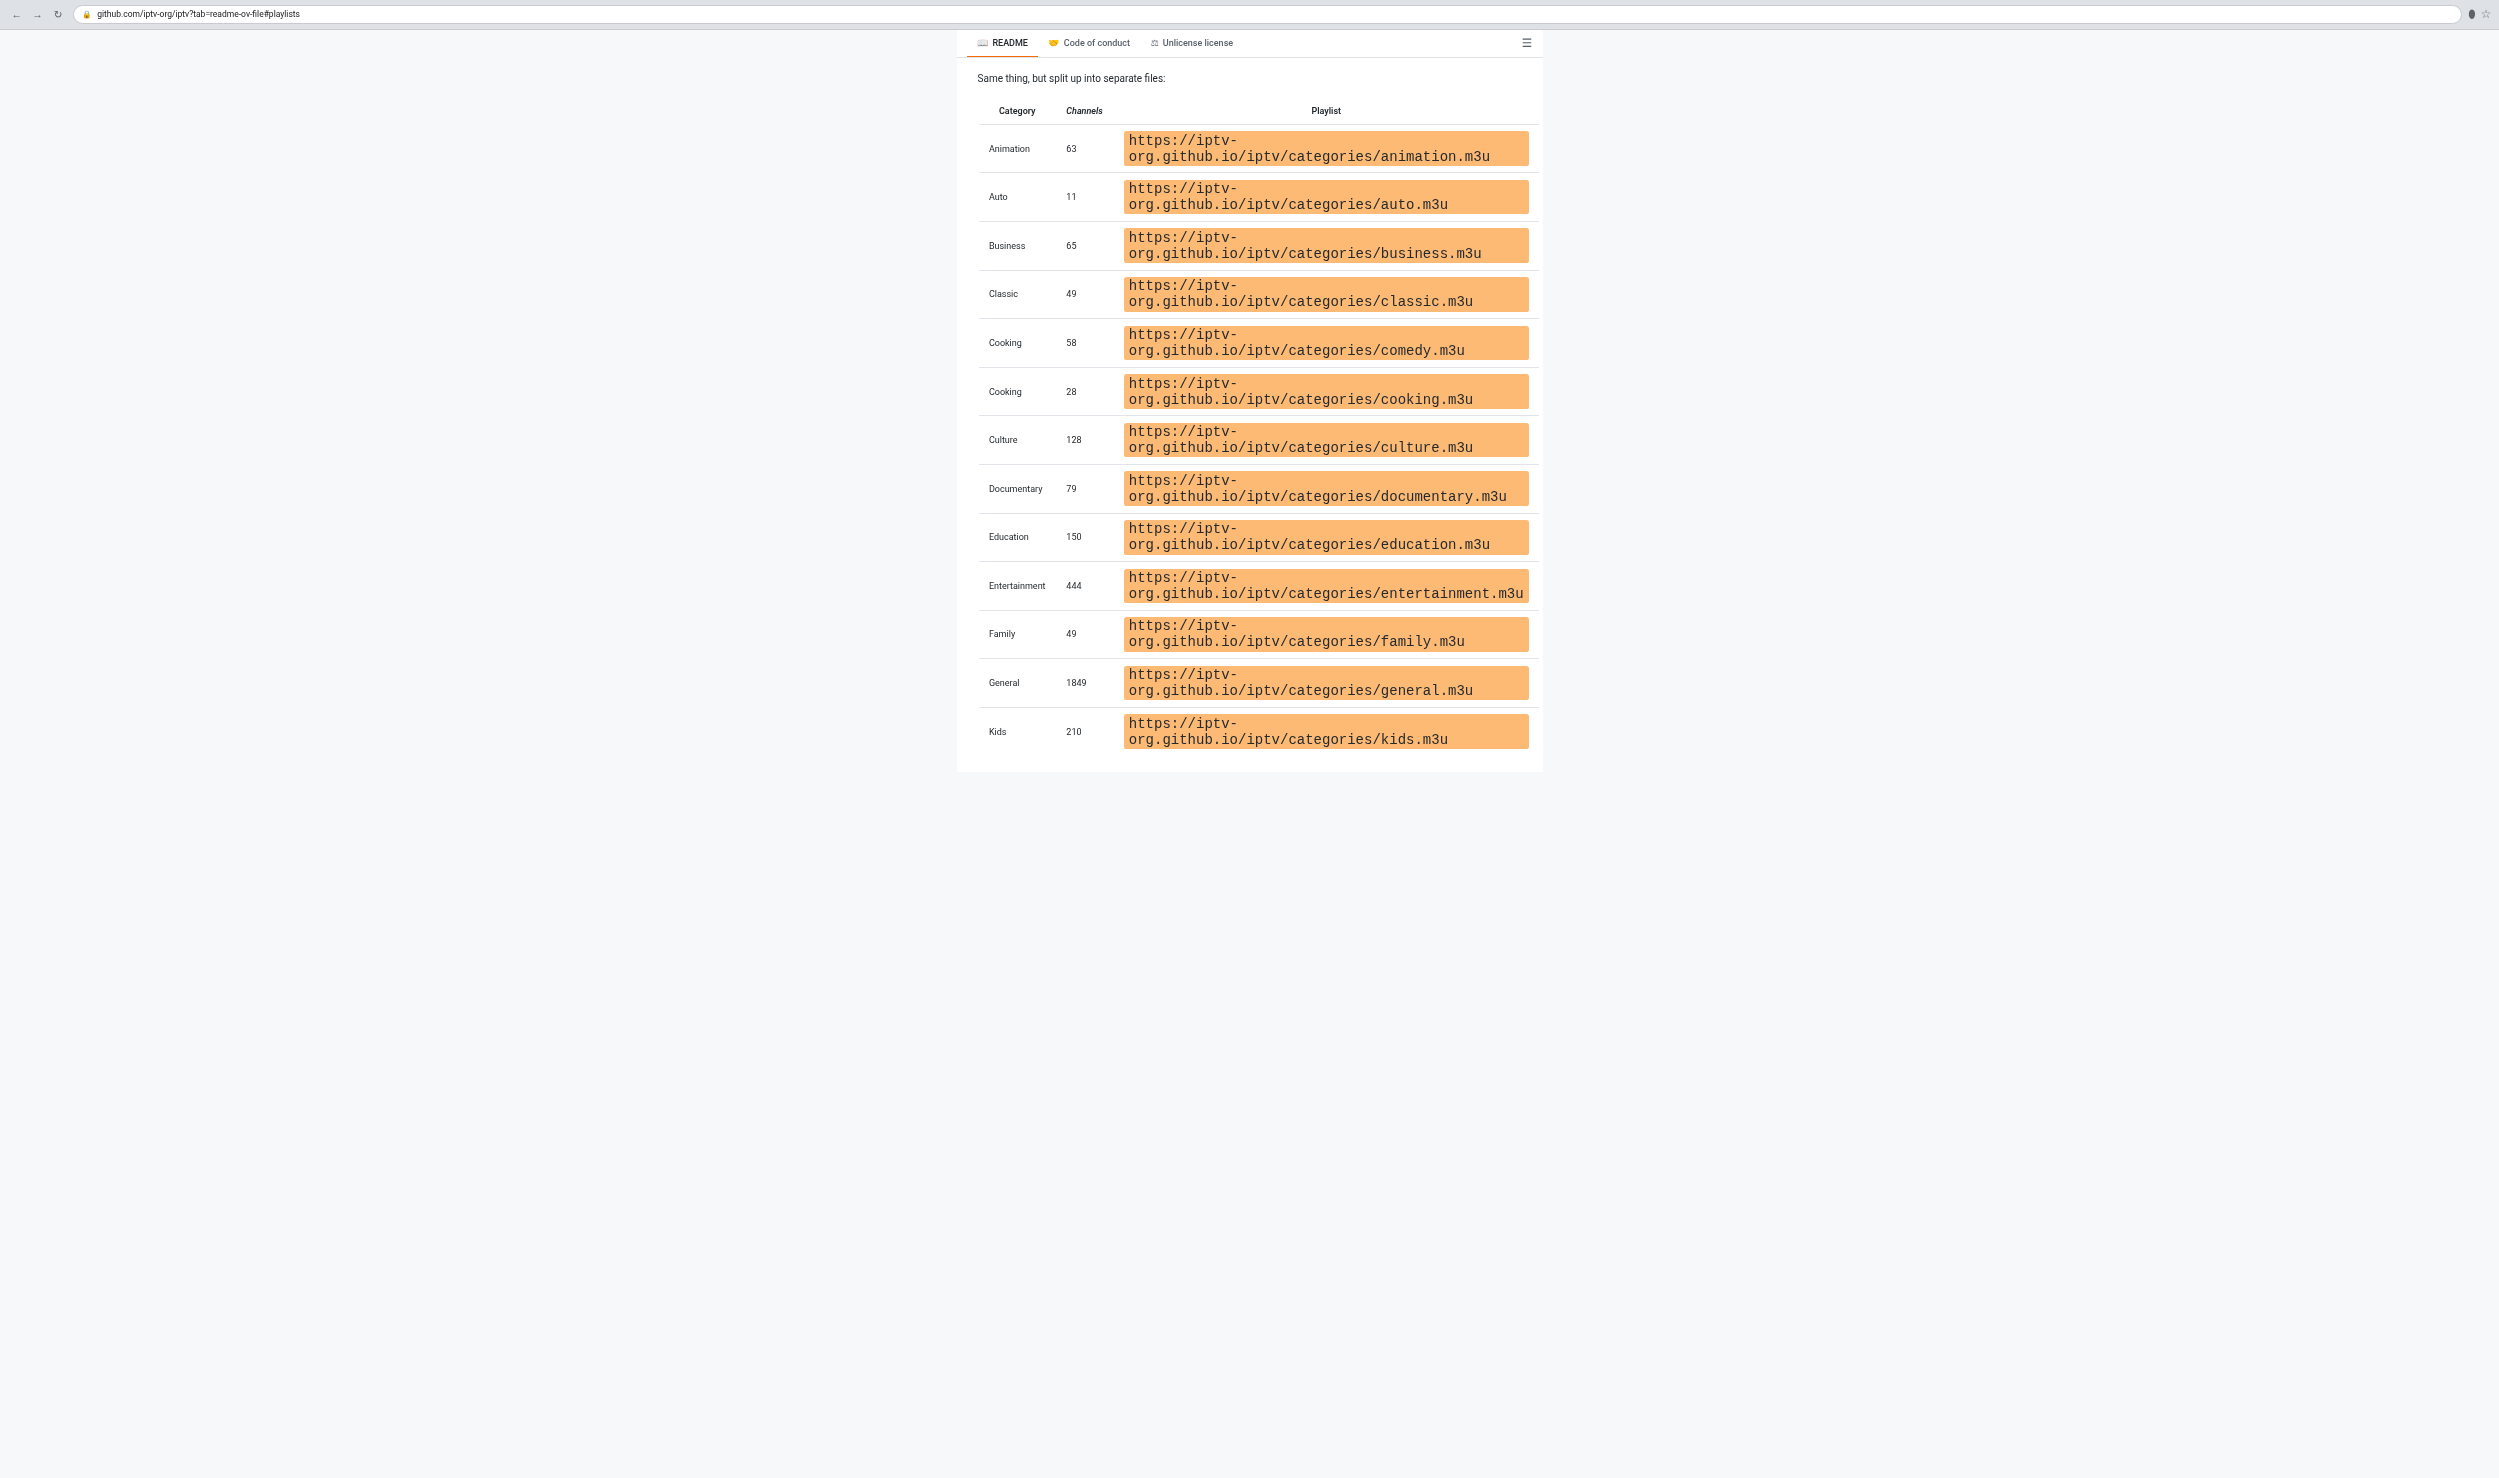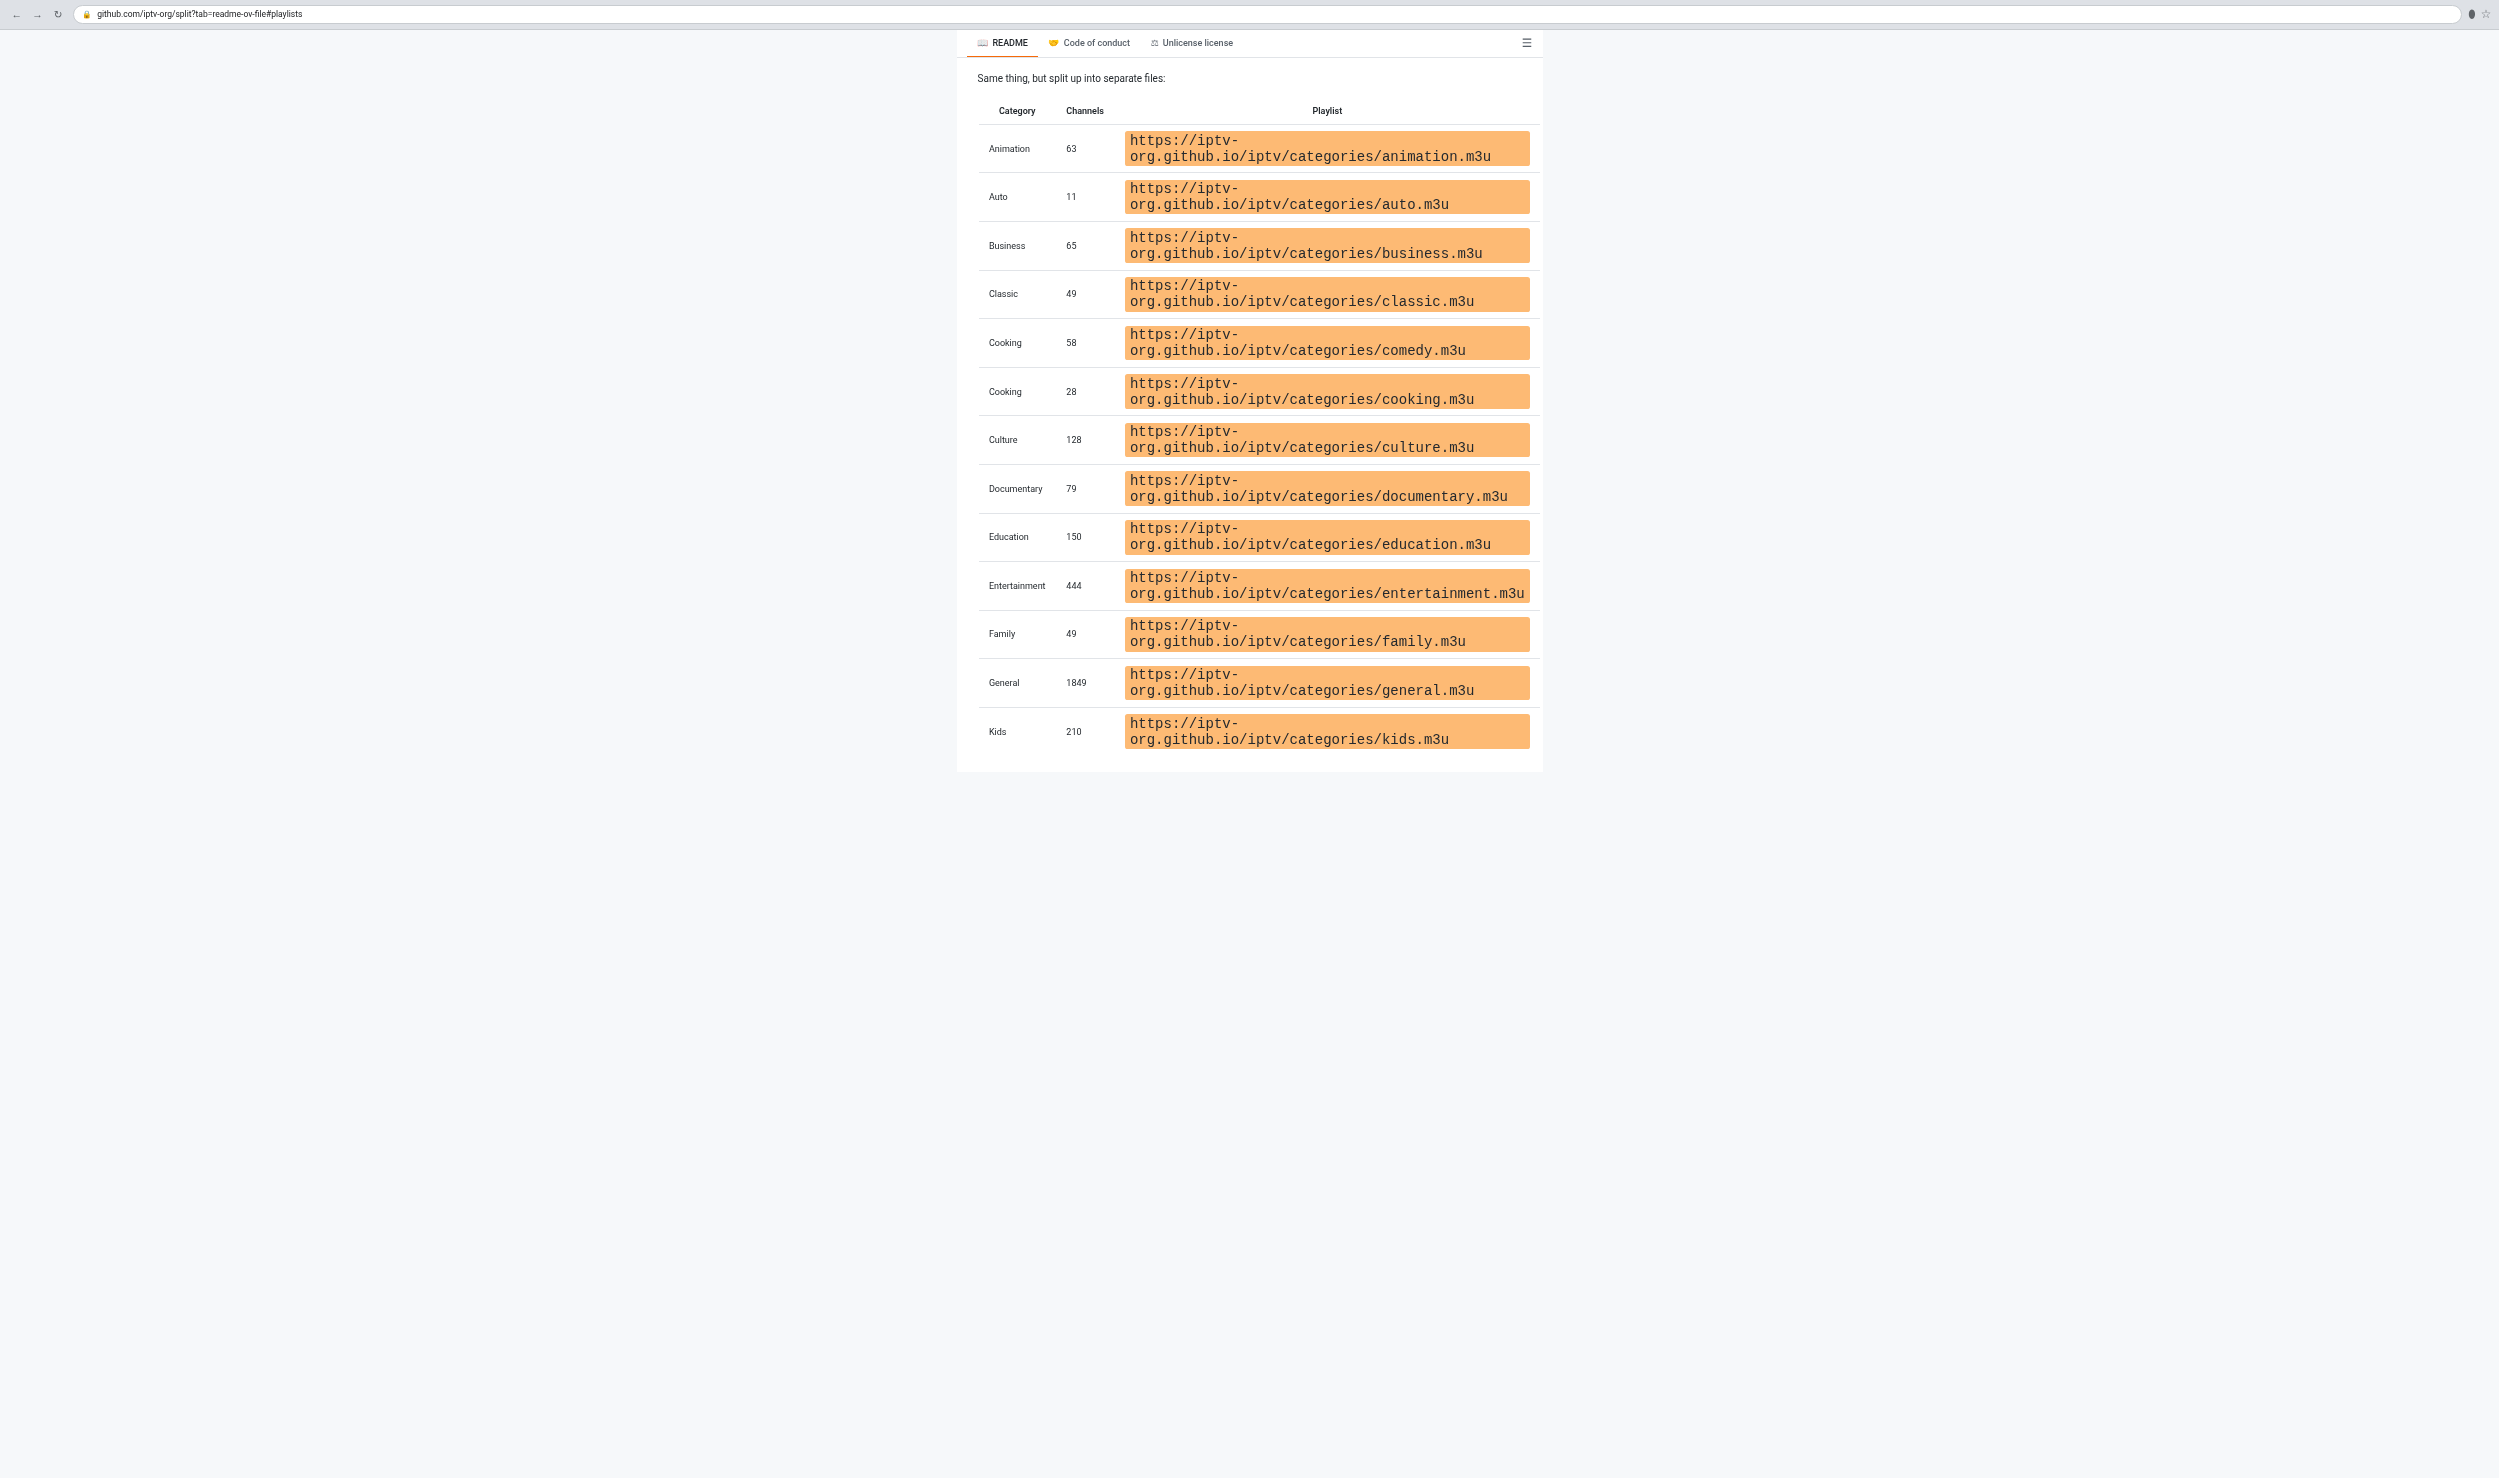--- a/index.html
+++ b/index.html
@@ -140,20 +140,21 @@
       text-align: center;
       padding: 7.8px 10.4px;
       font-weight: 600;
       font-size: 9px;
       color: #24292e;
       border-bottom: 0.7px solid #e1e4e8;
     }
 
     .data-table th.channels-col {
       text-align: left;
+      font-style: italic;
     }
 
     .data-table td {
       padding: 6.5px 10.4px;
       font-size: 9px;
       border-bottom: 0.7px solid #e1e4e8;
       color: #24292e;
       margin-top: 45px;
     }
 
@@ -179,21 +180,21 @@
 <body>
 
 <div class="browser-chrome">
   <div class="nav-buttons">
     <button class="nav-btn">←</button>
     <button class="nav-btn">→</button>
     <button class="nav-btn">↻</button>
   </div>
   <div class="address-bar">
     <span class="address-icon">🔒</span>
-    <span>github.com/iptv-org/split?tab=readme-ov-file#playlists</span>
+    <span>github.com/iptv-org/iptv?tab=readme-ov-file#playlists</span>
   </div>
   <div class="browser-actions">
     <span>⬮</span>
     <span>☆</span>
   </div>
 </div>
 
 <div class="page-content">
 
   <div class="tabs-bar">

